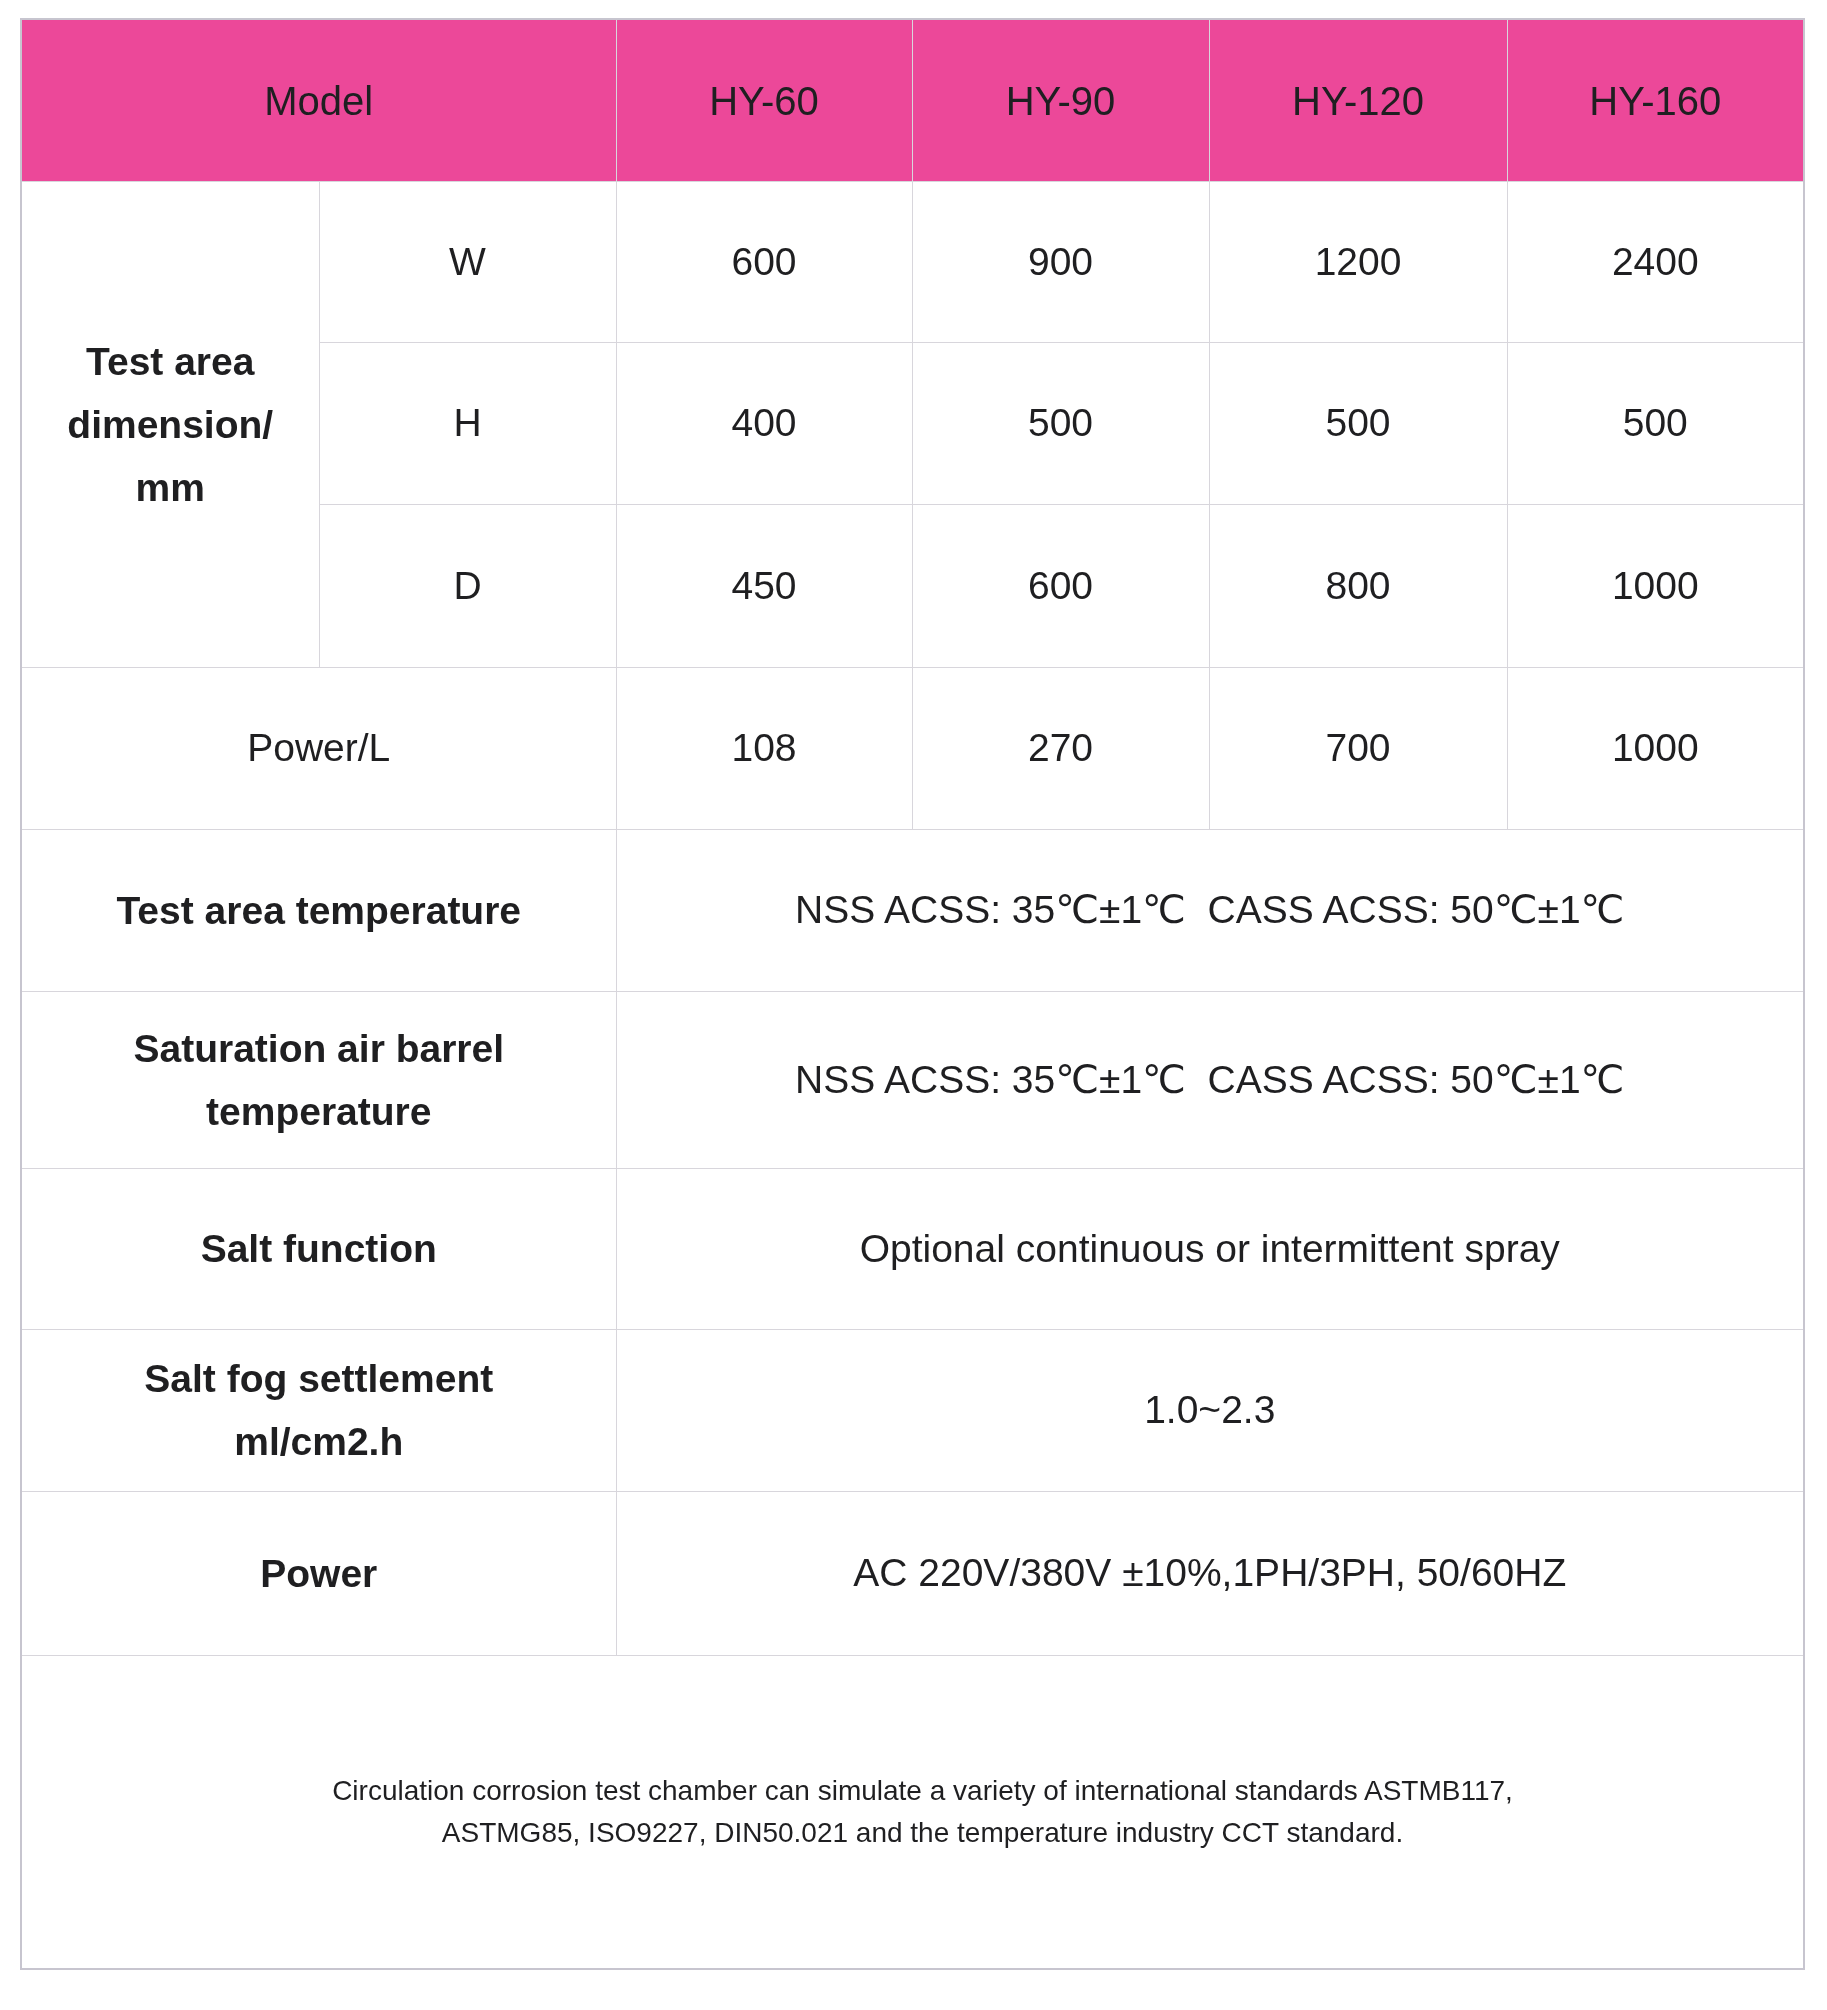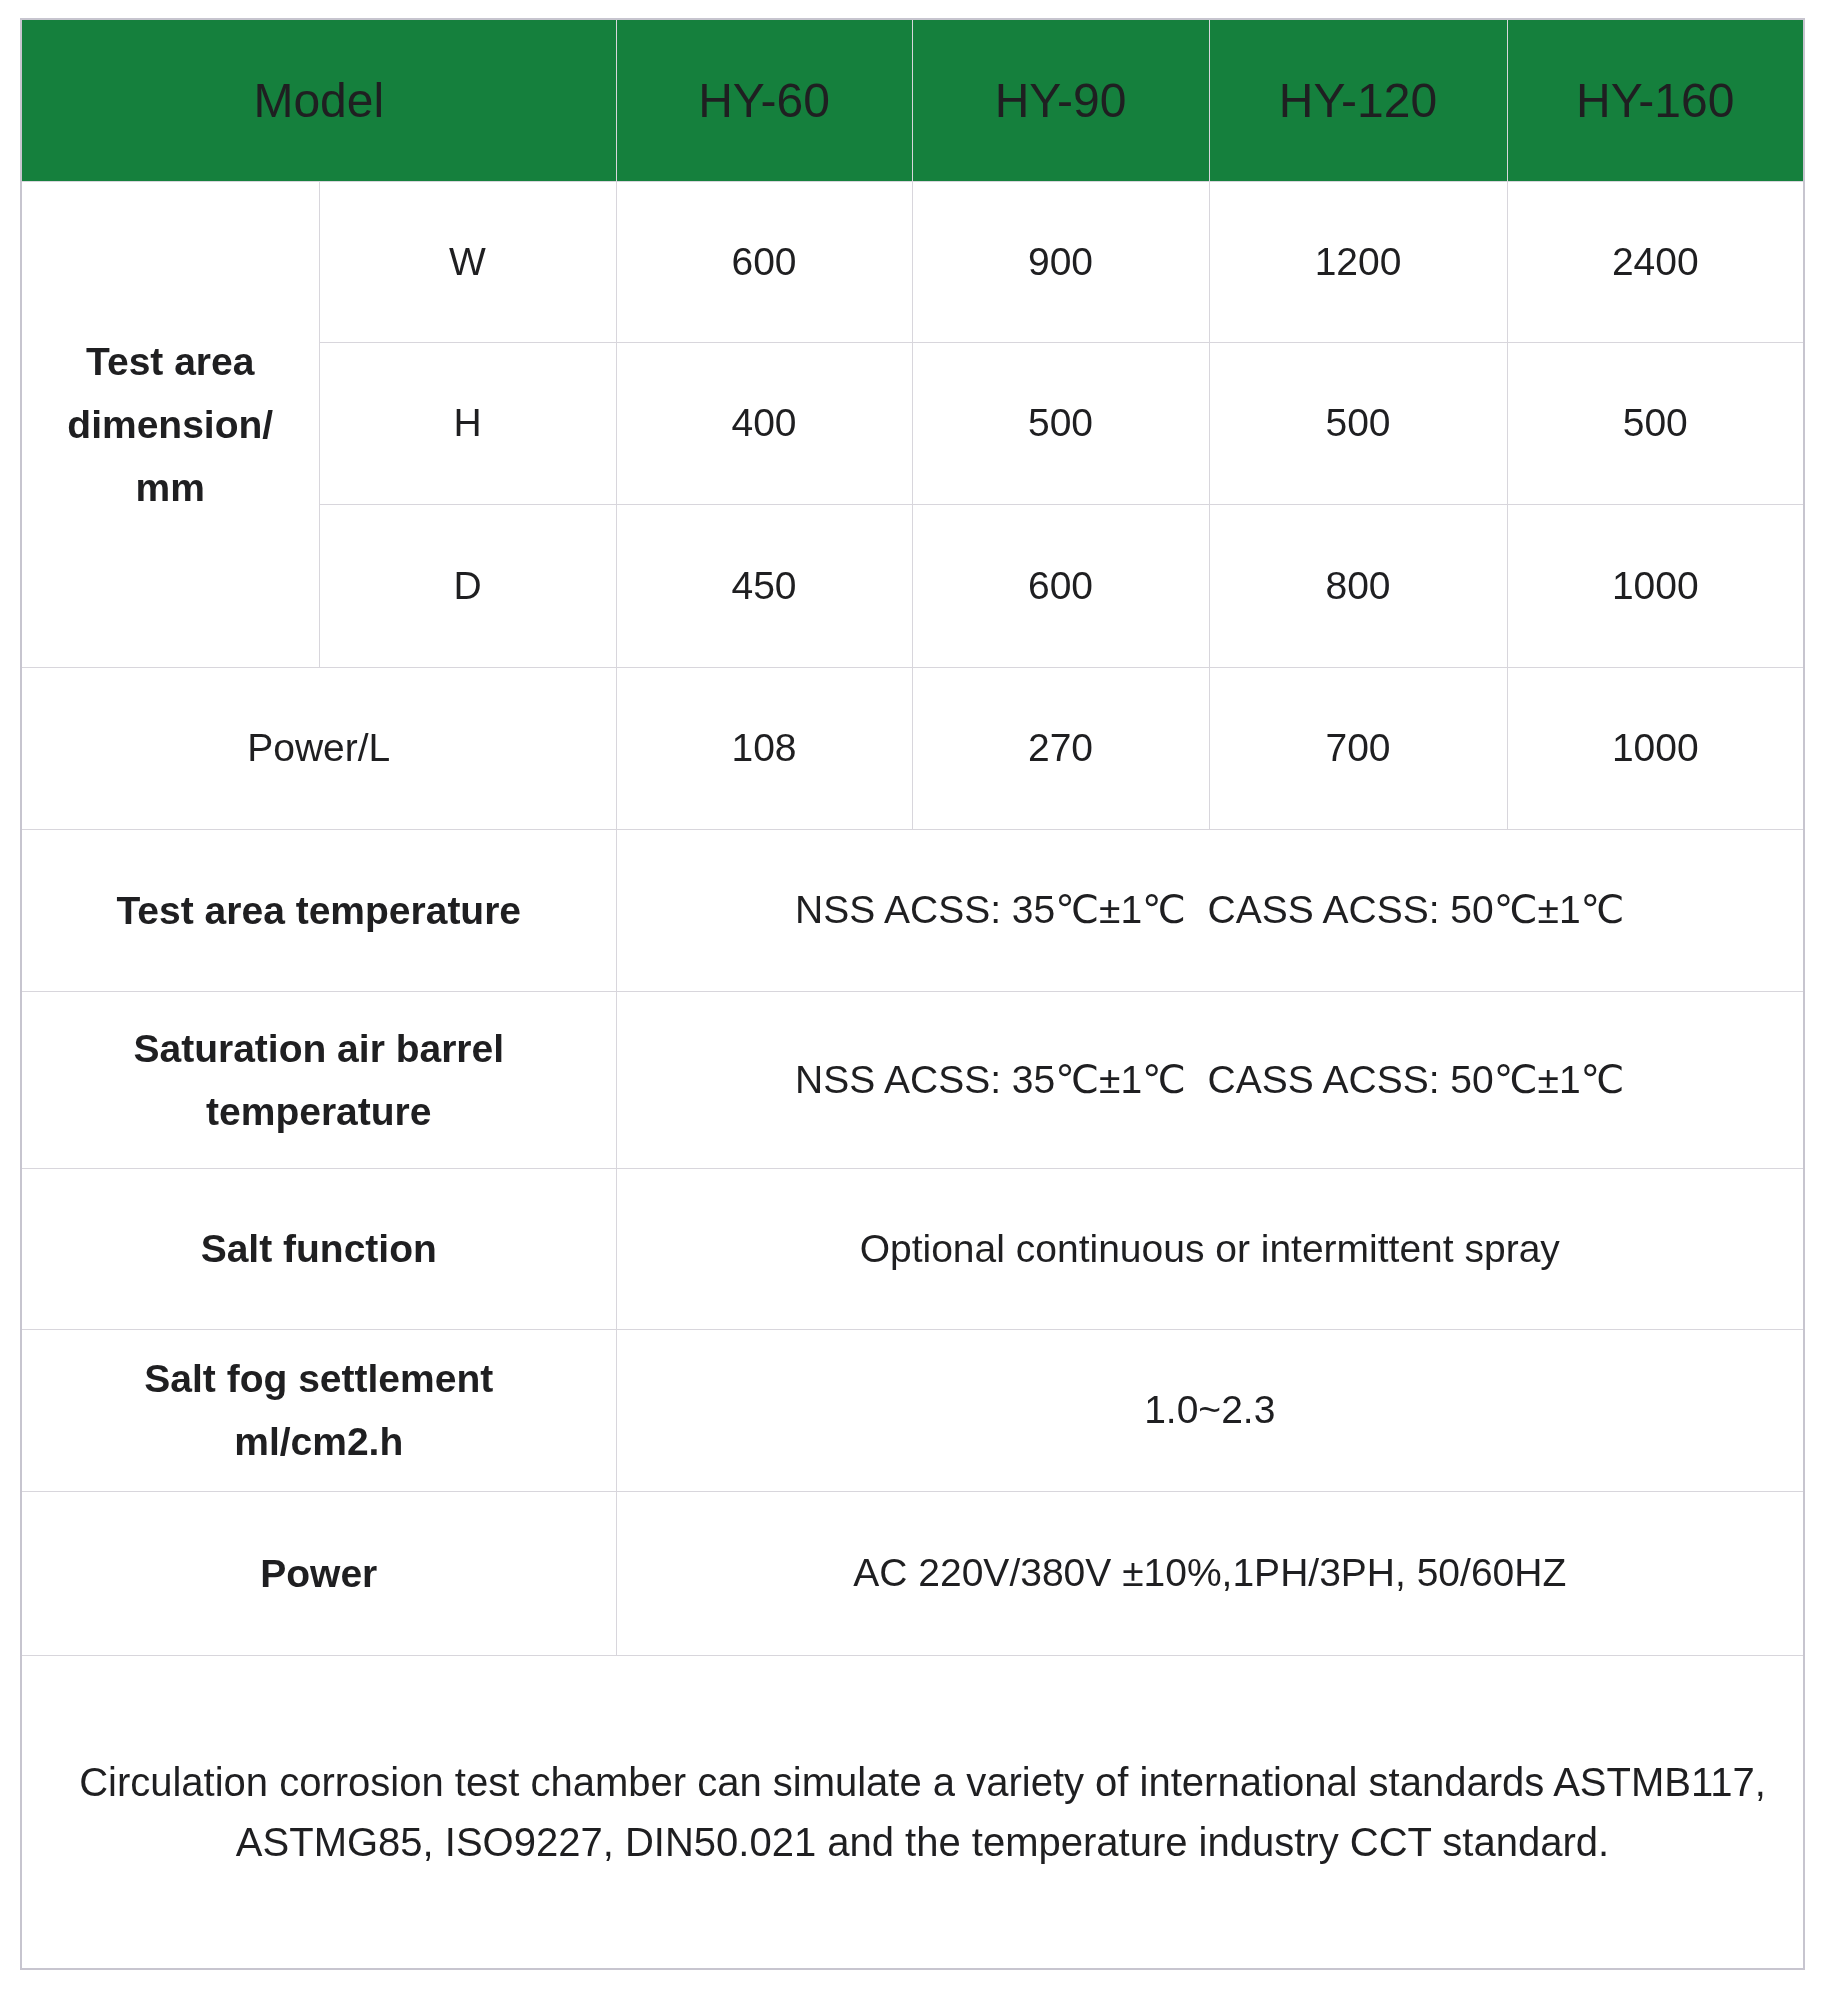--- a/index.html
+++ b/index.html
@@ -27,35 +27,35 @@
   table.spec td {
     border: 1.8px solid #d8d6dc;
     text-align: center;
     vertical-align: middle;
     font-size: 39px;
     padding: 0;
     line-height: 1.5;
   }
 
   tr.header-row td {
-    background: #15803d;
-    font-size: 48px;
+    background: #ec4899;
+    font-size: 40px;
   }
 
   .lines div {
     line-height: 1.62;
     font-weight: bold;
   }
 
   td.val-wide {
     white-space: pre-wrap;
   }
 
   tr.note-row td {
-    font-size: 40px;
+    font-size: 28px;
     padding-left: 20px;
   }
   .note-lines div {
     line-height: 1.5;
   }
 </style>
 </head>
 <body>
 
 <table class="spec">

